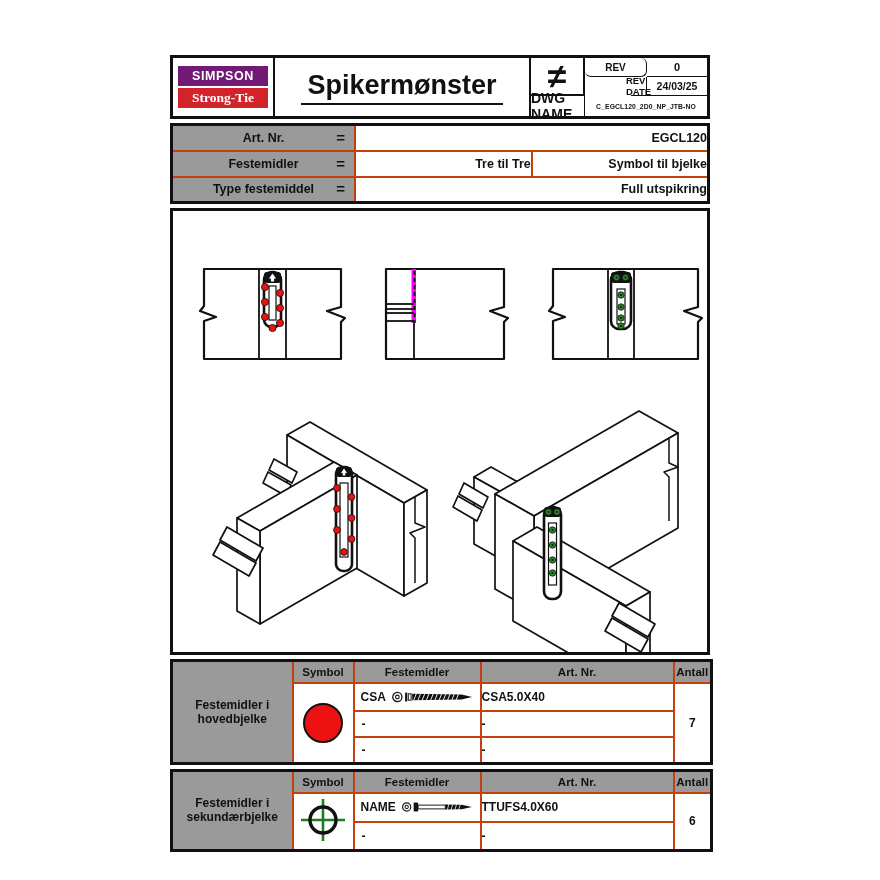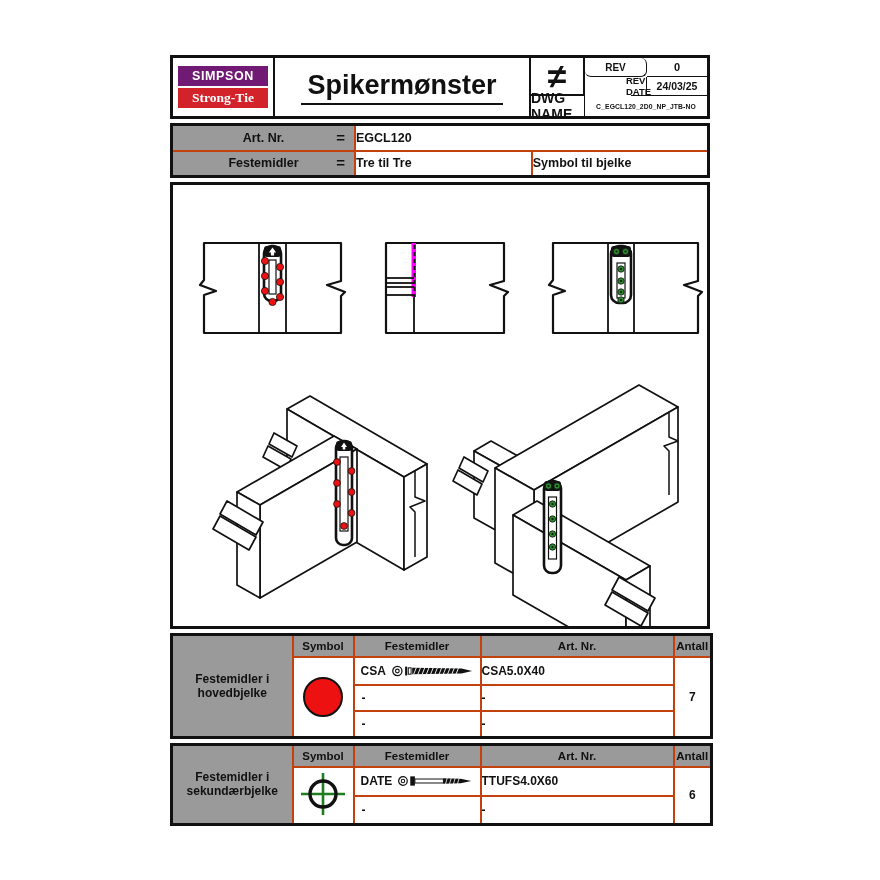--- a/index.html
+++ b/index.html
@@ -30,21 +30,21 @@
   .dwg-l  { grid-row:3; grid-column:1; font-size:14px; border-right:1.5px solid #111; }
   .dwg-v  { grid-row:3; grid-column:2/4; font-size:6.8px; letter-spacing:0.1px; }
 
   
   table { border-collapse:collapse; table-layout:fixed; width:540px; margin-top:4px; }
   td,th { border:2px solid #c2410c; padding:0; font-weight:bold; overflow:hidden; }
   table { border:3px solid #111; }
   .gray { background:#9a9a9a; }
   .info-label { width:181px; position:relative; text-align:center; font-size:12.5px; height:23px; }
   .info-label .eq { position:absolute; right:9px; top:50%; transform:translateY(-54%); font-size:15px; }
-  .info-val { text-align:left; font-size:12.5px; }
+  .info-val { text-align:right; font-size:12.5px; }
   .ft th { font-size:11.5px; height:20px; background:#9a9a9a; }
   .ft .rowlabel { width:117px; text-align:center; font-size:12px; background:#9a9a9a; padding:4px 8px; }
   .ft td { font-size:12px; }
   .sym-col { width:57px; text-align:center; vertical-align:middle; }
   .fast-col { width:123px; }
   .art-col { width:190px; text-align:left; }
   .ant-col { width:37px; text-align:center; font-size:13px; }
   .fast-cell { display:flex; align-items:center; gap:5px; padding:3px 4px 3px 6px; }
   .dash { padding-left:7px; }
   tr.r26 { height:26px; } tr.r29 { height:29px; }
@@ -94,20 +94,27 @@
       </td>
       <td class="info-val" colspan="2">EGCL120</td>
     </tr>
     <tr class="r26">
       <td class="gray info-label">
         <span>Festemidler</span>
         <span class="eq">=</span>
       </td>
       <td class="info-val">Tre til Tre</td>
       <td class="info-val">Symbol til bjelke</td>
+    </tr>
+    <tr class="r26">
+      <td class="gray info-label">
+        <span>Type festemiddel</span>
+        <span class="eq">=</span>
+      </td>
+      <td class="info-val" colspan="2">Full utspikring</td>
     </tr>
   </tbody>
       </table>
 
   <div class="dwgarea">
     <svg width="534" height="441" viewBox="0 0 534 441">
 
       <g>
         <path class="ol" d="M31,58 H168 V96 L154,100 L172,107 L168,111 V148 H31 V110 L43,106 L27,100 L31,95 Z"></path>
         <line class="ln" x1="86" y1="58" x2="86" y2="148"></line>
@@ -297,21 +304,21 @@
     <tr class="r29">
       <td class="sym-col" rowspan="2">
         <svg width="46" height="46" viewBox="0 0 46 46">
           <line x1="23" y1="2" x2="23" y2="44" stroke="#1e7d1e" stroke-width="2.6"></line>
           <line x1="1" y1="23" x2="45" y2="23" stroke="#1e7d1e" stroke-width="2.6"></line>
           <circle cx="23" cy="23" r="13" fill="none" stroke="#111" stroke-width="3.4"></circle>
         </svg>
       </td>
       <td class="fast-col">
         <div class="fast-cell">
-          <span>DATE</span>
+          <span>NAME</span>
           <svg width="80" height="20" viewBox="0 0 118 20">
             <circle cx="9" cy="10" r="6.5" fill="none" stroke="#111" stroke-width="1.8"></circle>
             <circle cx="9" cy="10" r="2.6" fill="none" stroke="#111" stroke-width="1.6"></circle>
             <polygon points="20,3 27,3 27,17 20,17" fill="#111"></polygon>
             <rect x="27" y="7" width="43" height="6" fill="#fff" stroke="#111" stroke-width="1.5"></rect>
             <polygon points="70,6 96,6.5 112,10 96,13.5 70,14" fill="#111"></polygon>
             <path d="M76,5 L73,15 M82,5 L79,15 M88,5 L85,15 M94,5 L91,15" stroke="#fff" stroke-width="1.2"></path>
           </svg>
         </div>
       </td>

